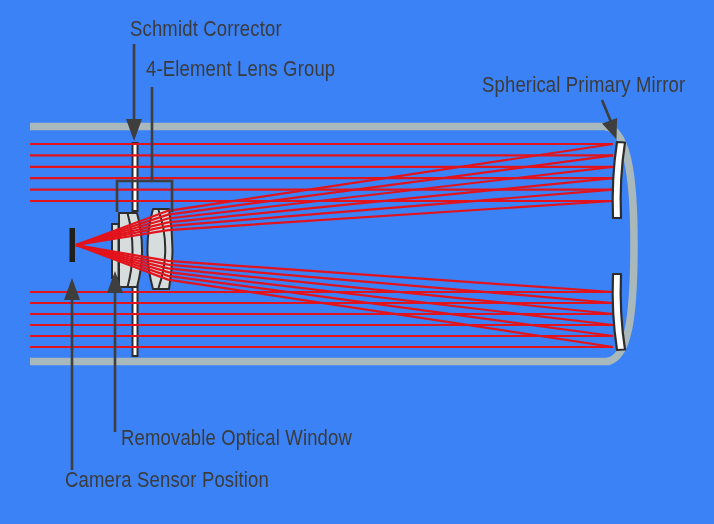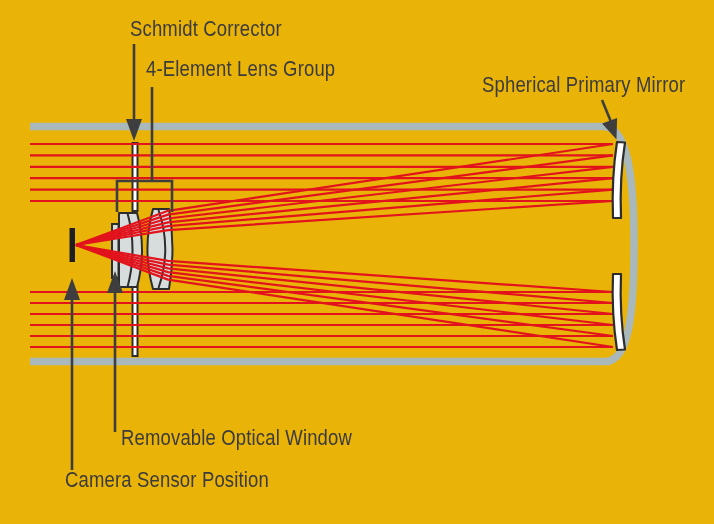--- a/index.html
+++ b/index.html
@@ -1,16 +1,16 @@
 <!DOCTYPE html>
 <html><head>
 <meta charset="utf-8">
 <style>
   html,body{margin:0;padding:0;background:#ffffff;}
-  #stage{position:relative;width:714px;height:524px;background:#eab308;overflow:hidden;
+  #stage{position:relative;width:714px;height:524px;background:#3b82f6;overflow:hidden;
          font-family:"Liberation Sans",sans-serif;}
   #diagram-svg{position:absolute;left:0;top:0;}
   .label{position:absolute;font-size:22px;line-height:1.05;color:#3b3b3b;
          transform:scaleX(0.84);transform-origin:0 0;white-space:nowrap;
          letter-spacing:0.2px;font-weight:400;}
 </style>
 </head>
 <body>
 
 <div id="stage">

